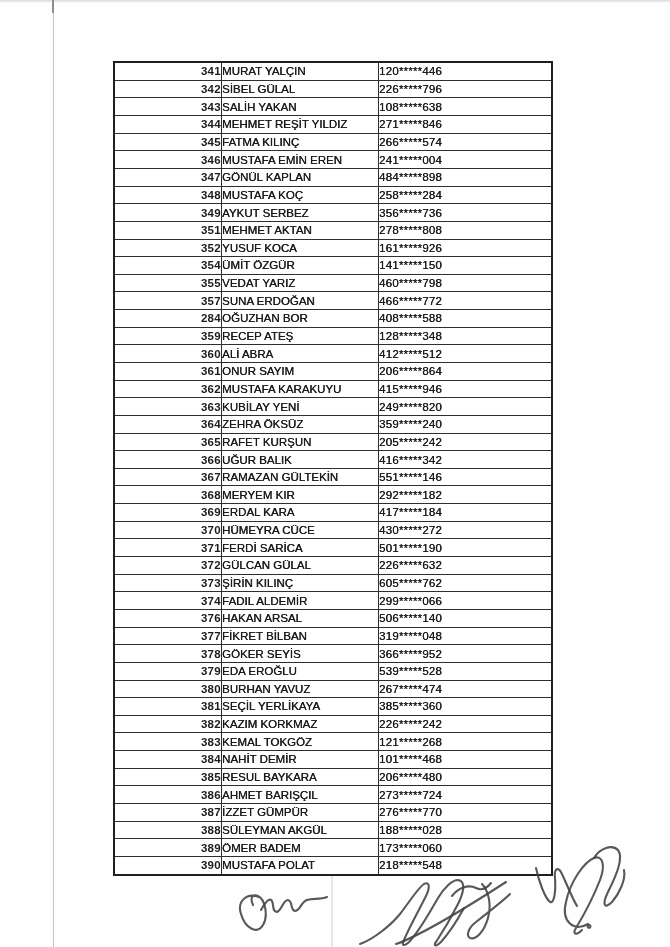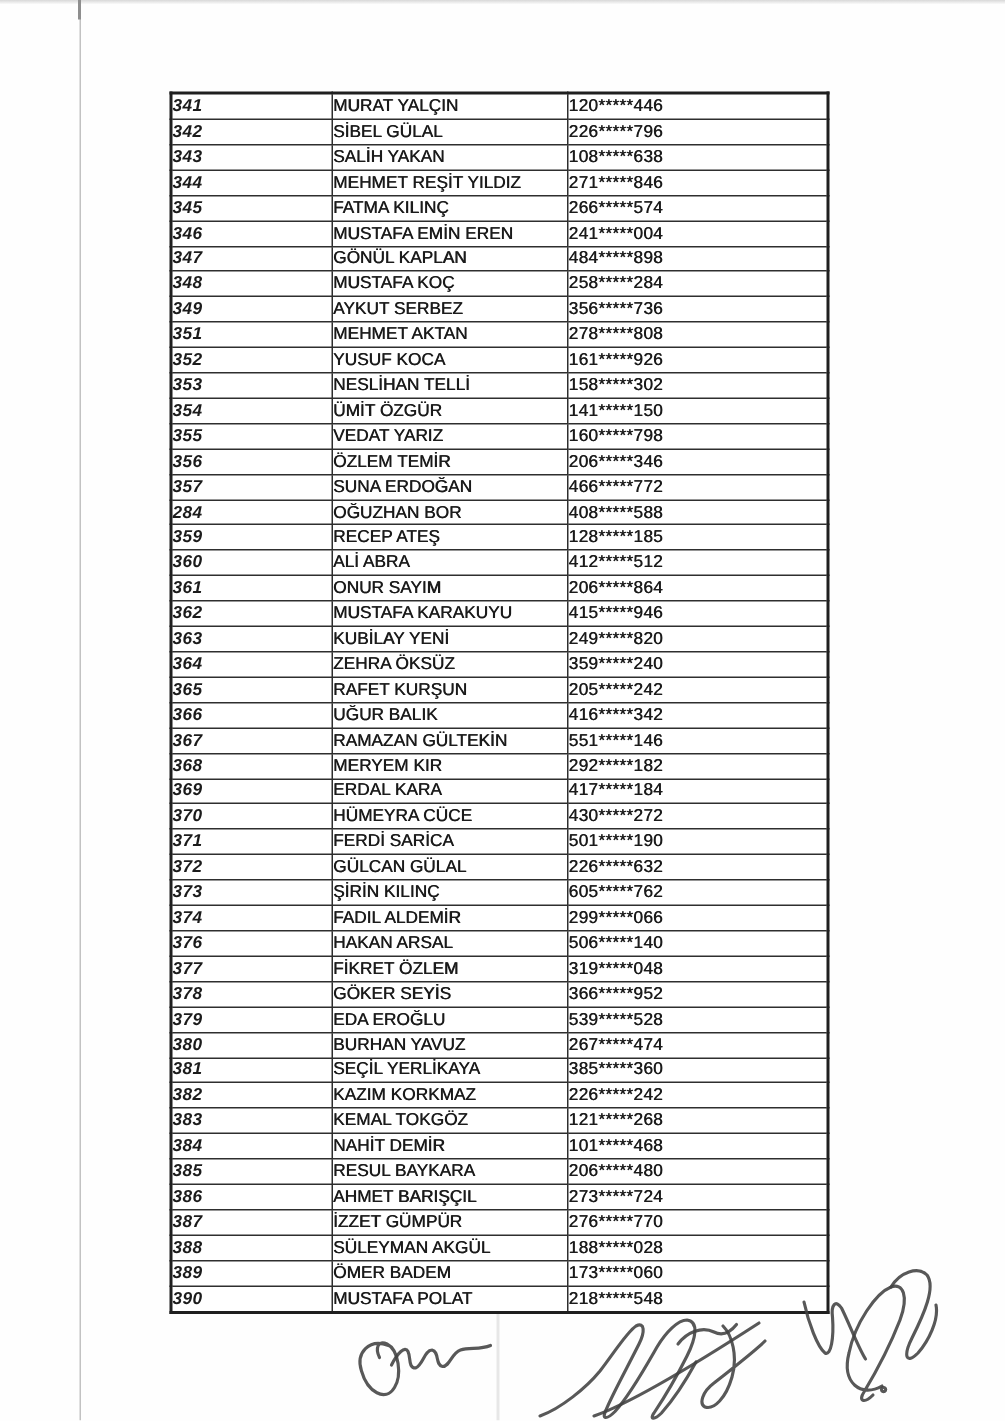--- a/index.html
+++ b/index.html
@@ -37,21 +37,21 @@
     border-collapse: collapse; table-layout: fixed;
     background: #fff;
   }
   table.roster { border: 2px solid #1f1f1f; }
   table.roster td {
     border: 1.5px solid #2e2e2e;
     padding: 0; overflow: hidden; white-space: nowrap;
     font-size: 11.5px; color: #1b1b1b; vertical-align: middle;
     height: 14px; line-height: 14px;
   }
-  td.c-no   { width: 106px; text-align: left; font-weight: bold; letter-spacing: 0.3px; font-style: italic; }
+  td.c-no   { width: 106px; text-align: right; font-weight: bold; letter-spacing: 0.3px; }
   td.c-name { width: 156px; padding-left: 4px; text-shadow: 0.35px 0 0 currentColor; }
   td.c-id   { width: 172px; padding-left: 4px; text-shadow: 0.35px 0 0 currentColor; letter-spacing: 0.2px; }
 
   
   svg.signatures { position: absolute; left: 0; top: 840px; }
   svg.signatures path { fill: none; stroke: #414141; stroke-width: 2.1; stroke-linecap: round; stroke-linejoin: round; opacity: 0.88; }
 </style>
 </head>
 <body>
 
@@ -113,53 +113,43 @@
           <td class="c-no">351</td>
           <td class="c-name">MEHMET AKTAN</td>
           <td class="c-id">278*****808</td>
         </tr>
         <tr>
           <td class="c-no">352</td>
           <td class="c-name">YUSUF KOCA</td>
           <td class="c-id">161*****926</td>
         </tr>
         <tr>
-          <td class="c-no">353</td>
-          <td class="c-name">NESLİHAN TELLİ</td>
-          <td class="c-id">158*****302</td>
-        </tr>
-        <tr>
           <td class="c-no">354</td>
           <td class="c-name">ÜMİT ÖZGÜR</td>
           <td class="c-id">141*****150</td>
         </tr>
         <tr>
           <td class="c-no">355</td>
           <td class="c-name">VEDAT  YARIZ</td>
-          <td class="c-id">160*****798</td>
-        </tr>
-        <tr>
-          <td class="c-no">356</td>
-          <td class="c-name">ÖZLEM TEMİR</td>
-          <td class="c-id">206*****346</td>
+          <td class="c-id">460*****798</td>
         </tr>
         <tr>
           <td class="c-no">357</td>
           <td class="c-name">SUNA ERDOĞAN</td>
           <td class="c-id">466*****772</td>
         </tr>
         <tr>
           <td class="c-no">284</td>
           <td class="c-name">OĞUZHAN BOR</td>
           <td class="c-id">408*****588</td>
         </tr>
         <tr>
           <td class="c-no">359</td>
           <td class="c-name">RECEP ATEŞ</td>
-          <td class="c-id">128*****185</td>
+          <td class="c-id">128*****348</td>
         </tr>
         <tr>
           <td class="c-no">360</td>
           <td class="c-name">ALİ ABRA</td>
           <td class="c-id">412*****512</td>
         </tr>
         <tr>
           <td class="c-no">361</td>
           <td class="c-name">ONUR SAYIM</td>
           <td class="c-id">206*****864</td>
@@ -229,21 +219,21 @@
           <td class="c-name">FADIL ALDEMİR</td>
           <td class="c-id">299*****066</td>
         </tr>
         <tr>
           <td class="c-no">376</td>
           <td class="c-name">HAKAN ARSAL</td>
           <td class="c-id">506*****140</td>
         </tr>
         <tr>
           <td class="c-no">377</td>
-          <td class="c-name">FİKRET ÖZLEM</td>
+          <td class="c-name">FİKRET BİLBAN</td>
           <td class="c-id">319*****048</td>
         </tr>
         <tr>
           <td class="c-no">378</td>
           <td class="c-name">GÖKER SEYİS</td>
           <td class="c-id">366*****952</td>
         </tr>
         <tr>
           <td class="c-no">379</td>
           <td class="c-name">EDA EROĞLU</td>

